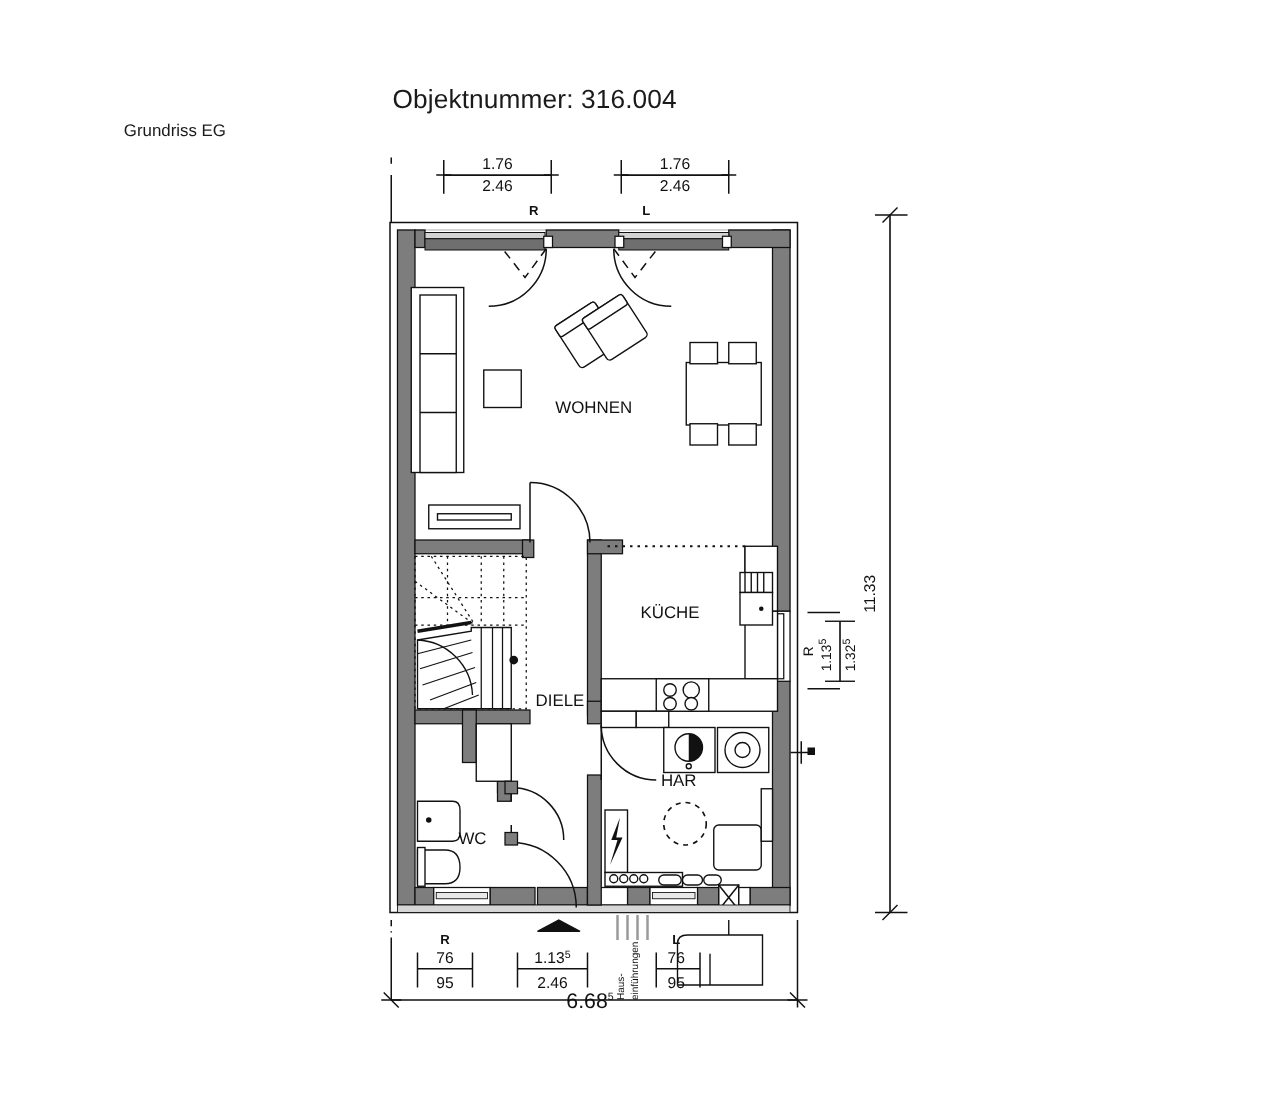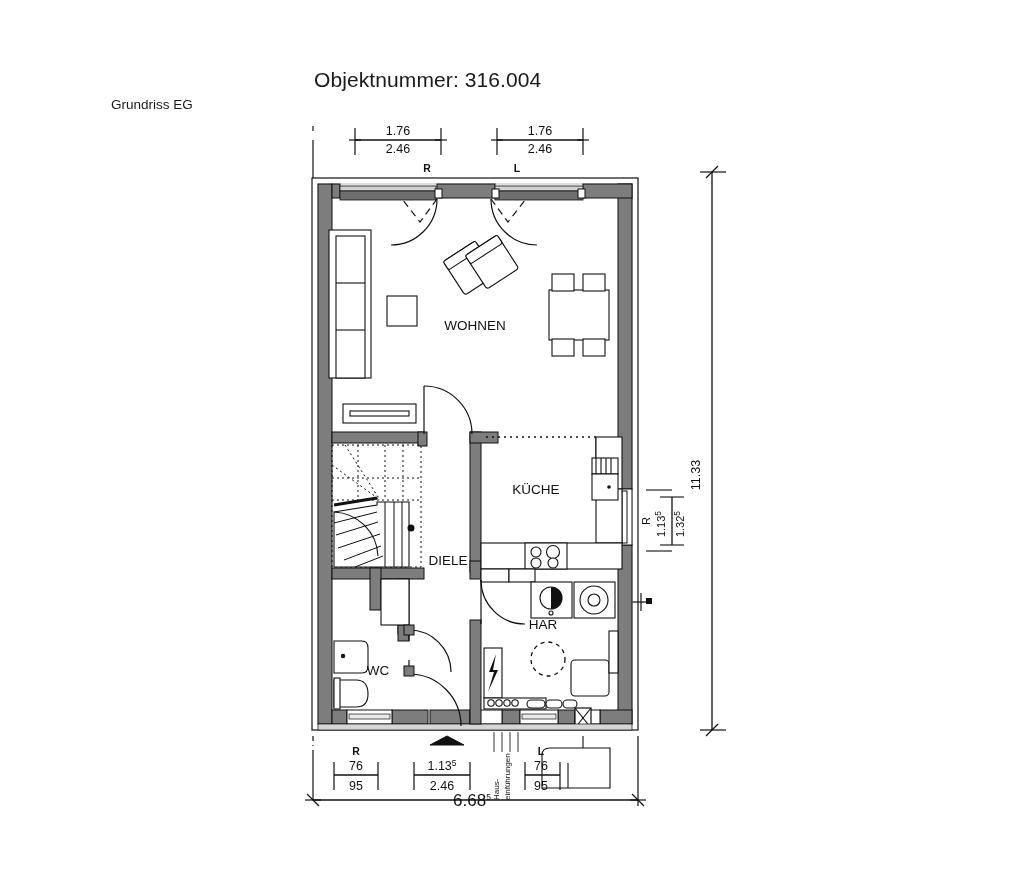--- a/index.html
+++ b/index.html
@@ -29,21 +29,20 @@
   #title {
     left: 314px;
     top: 68px;
     font-size: 21px;
     letter-spacing: 0.1px;
   }
   #subtitle {
     left: 99px;
     top: 97px;
     font-size: 13.5px;
-    margin-left: 12px;
   }
   #footnote {
     left: 307px;
     top: 838px;
     font-size: 14.5px;
   }
   svg#plan {
     position: absolute;
     left: 0;
     top: 0;

